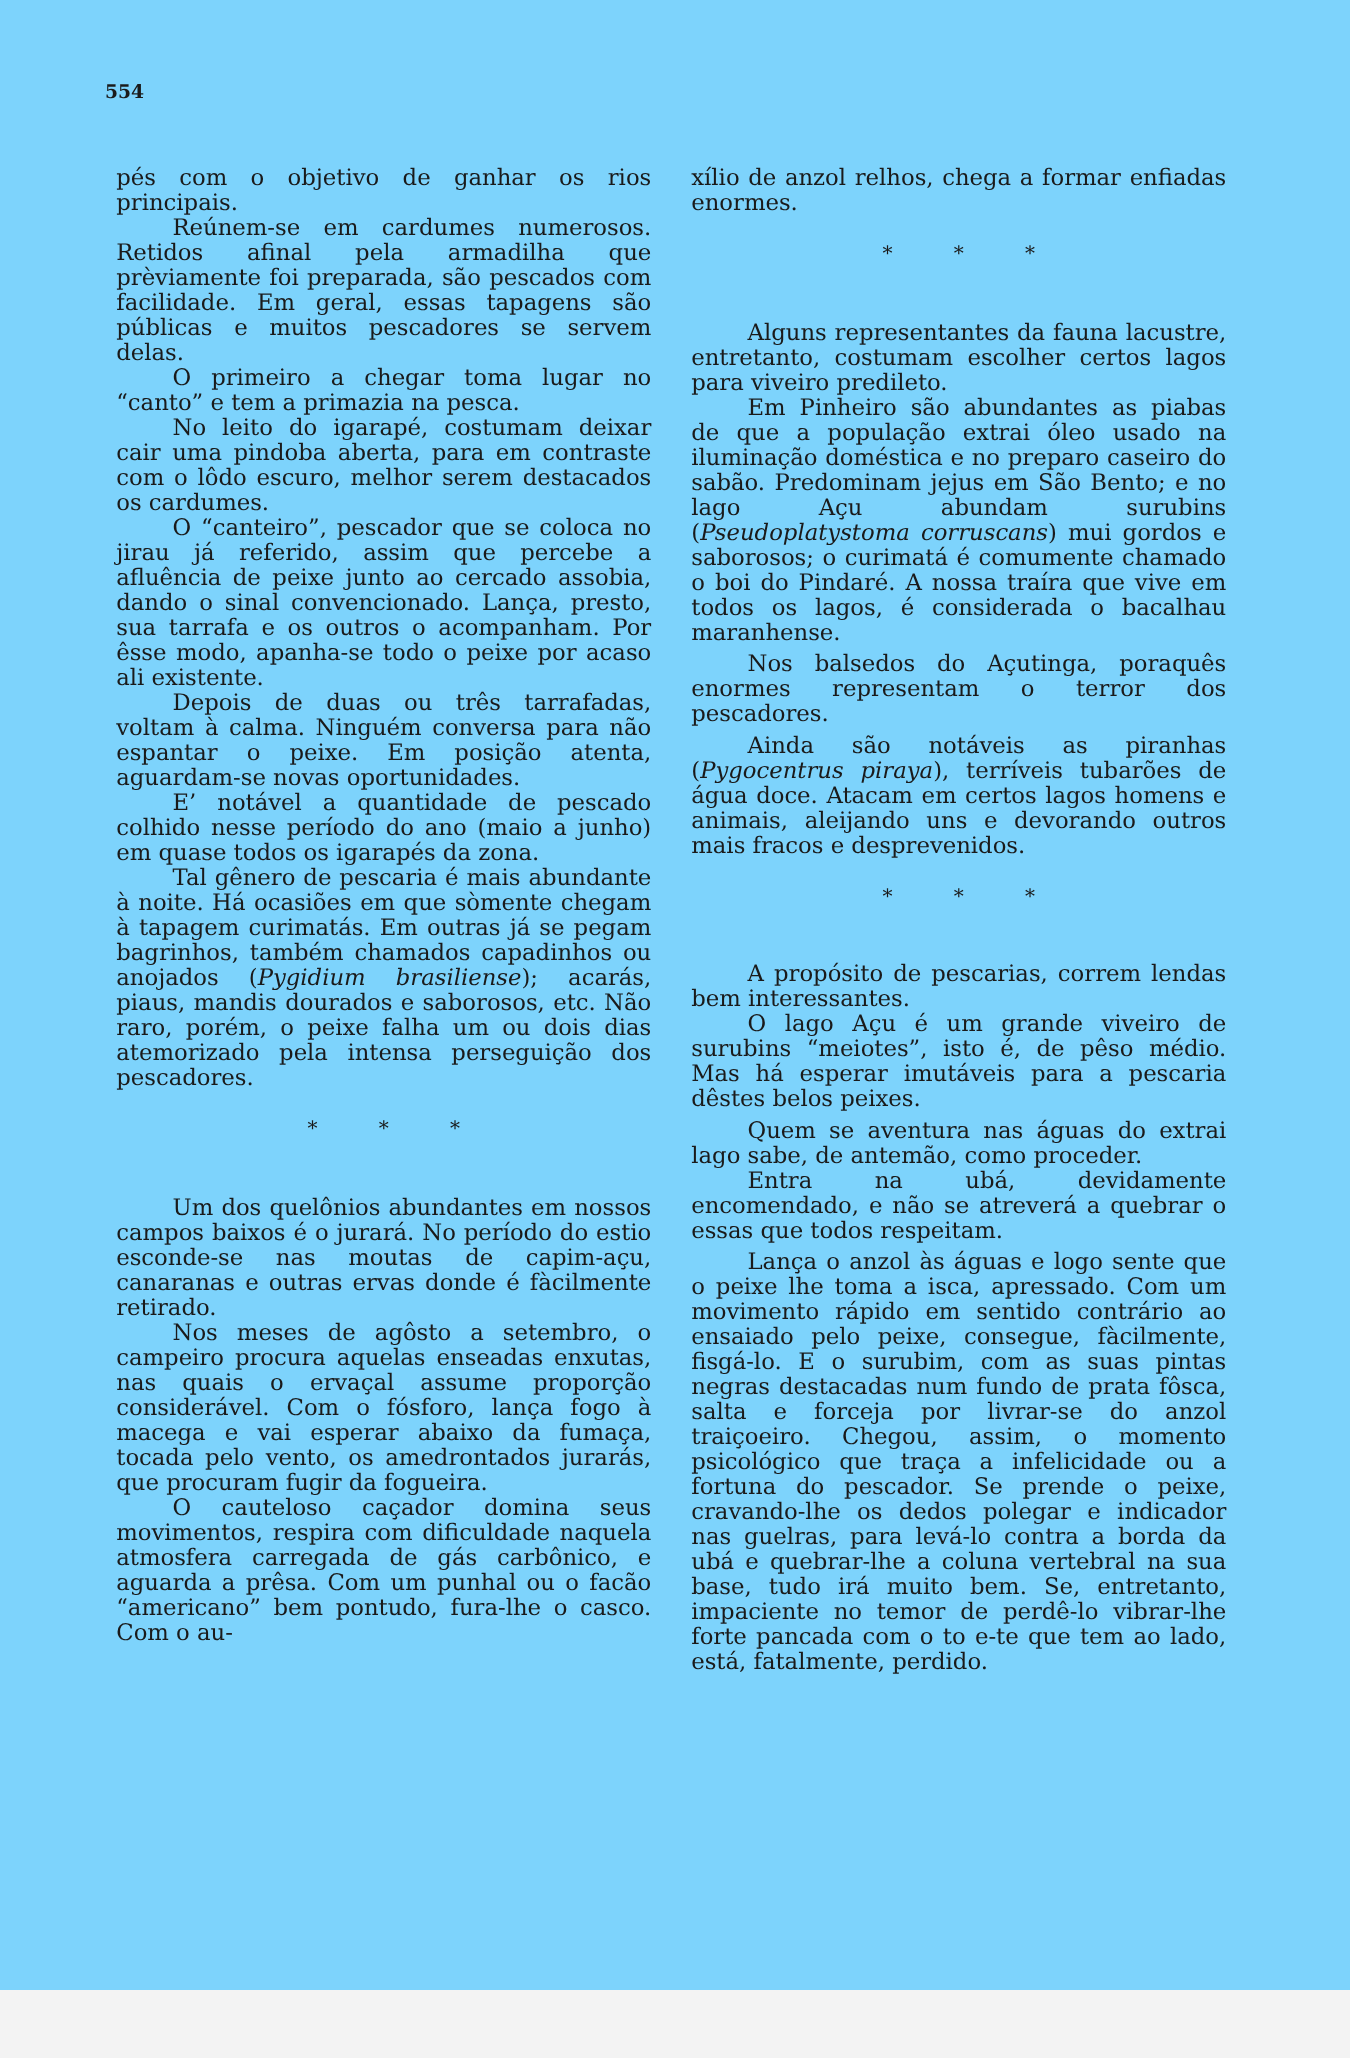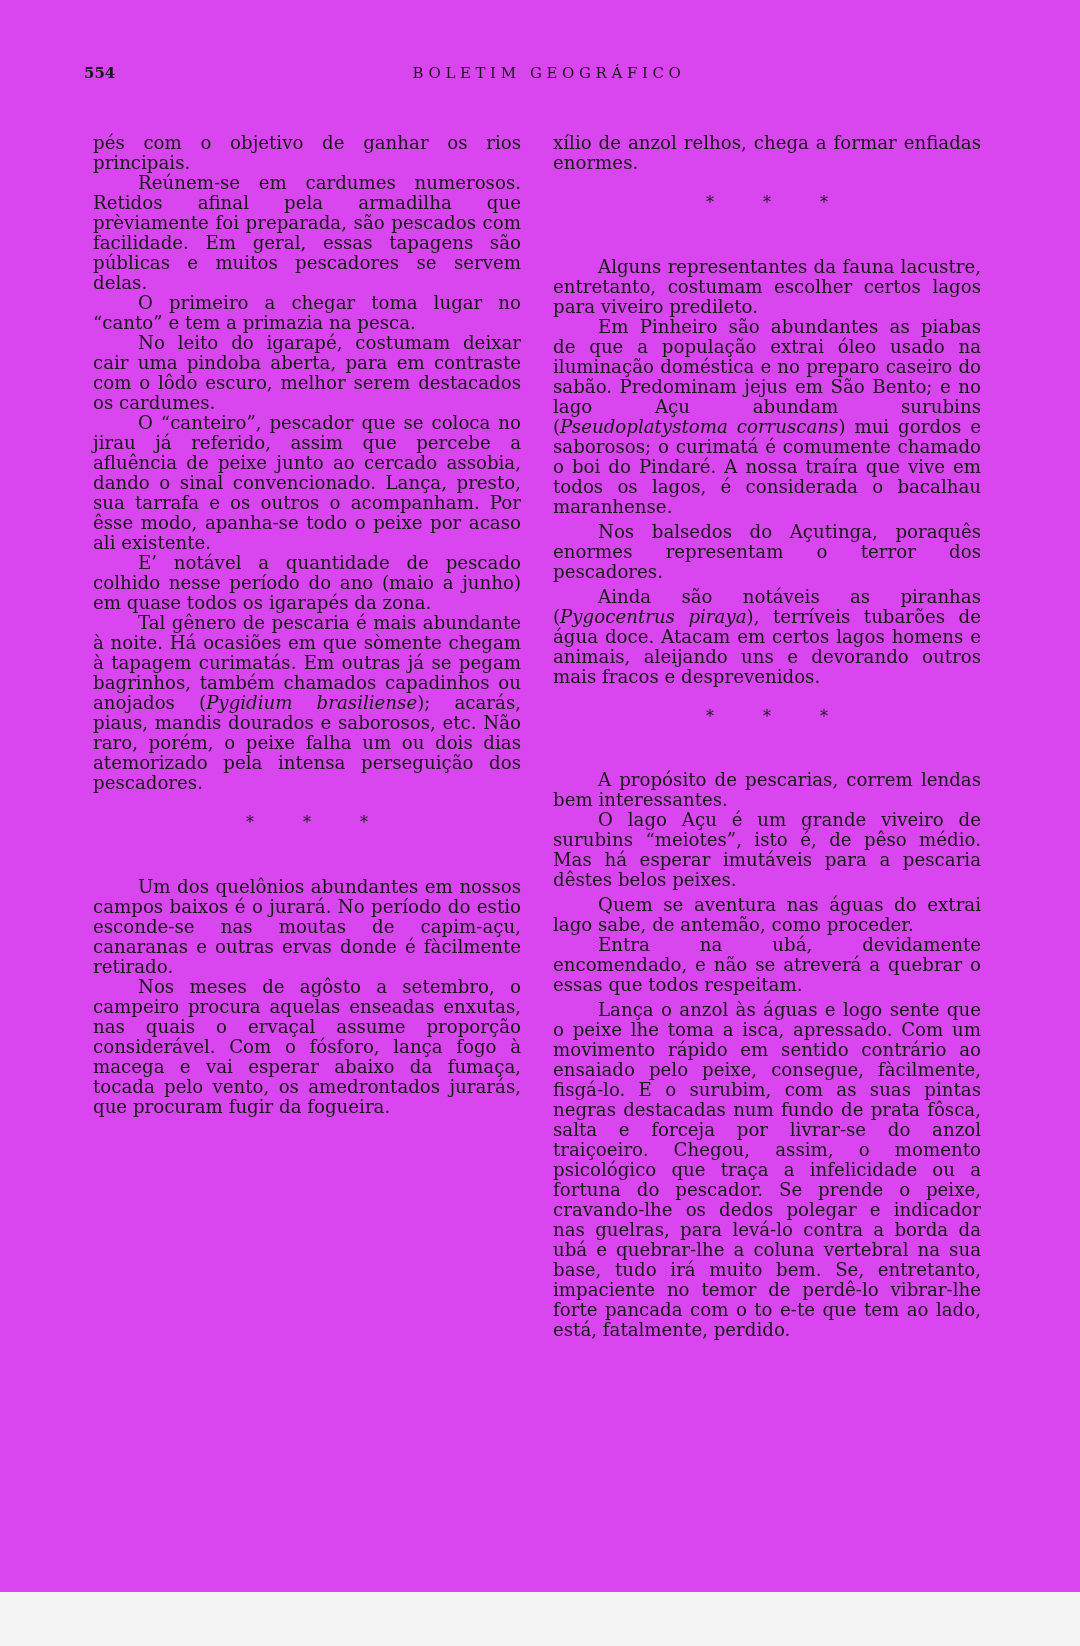--- a/index.html
+++ b/index.html
@@ -1,54 +1,55 @@
 <!DOCTYPE html>
 <html><head>
 <meta charset="utf-8">
 <style>
   html, body { margin: 0; padding: 0; }
   body {
     width: 1080px; height: 1646px; background: #ffffff; position: relative; overflow: hidden;
     font-family: "DejaVu Serif", "Liberation Serif", serif; color: #1a1a1a;
   }
-  .page { position: absolute; left: 0; top: 0; width: 1080px; height: 1592px; background: #d946ef; }
+  .page { position: absolute; left: 0; top: 0; width: 1080px; height: 1592px; background: #7dd3fc; }
   .bottom-strip { position: absolute; left: 0; top: 1592px; width: 1080px; height: 54px; background: #f3f3f3; }
   .running-header { position: absolute; top: 64px; left: 84px; width: 900px; height: 24px; }
   .page-number { position: absolute; left: 0; top: 0; font-size: 15px; font-weight: bold; letter-spacing: 0px; }
   .journal-title { position: absolute; left: 0; width: 900px; top: 0; text-align: center; font-size: 15px; letter-spacing: 4.6px; padding-left: 30px; box-sizing: border-box; }
   .column { position: absolute; top: 133px; width: 428px; font-size: 18.2px; line-height: 20px; text-align: justify; hyphens: manual; }
   .col-left { left: 93px; }
   .col-right { left: 553px; }
   .column p { margin: 0; text-indent: 45px; }
   .column p.cont { text-indent: 0; }
   .column p.gap { margin-top: 5px; }
   .separator { text-align: center; letter-spacing: 22px; padding-left: 22px; font-size: 16px; height: 21.7px; margin: 20px 0 42px 0; }
   .column i { font-style: italic; }
 </style>
 </head>
 <body>
 
 <div class="page">
 
   <div class="running-header">
     <span class="page-number">554</span>
-    <div class="journal-title">BOLETIM GEOGRÁFICO</div>
   </div>
 
   <div class="column col-left">
     <p class="cont">pés com o objetivo de ganhar os rios principais.</p>
     <p>Reúnem-se em cardumes numerosos. Retidos afinal pela armadilha que prèviamente foi preparada, são pescados com facilidade. Em geral, essas tapagens são públicas e muitos pescadores se servem delas.</p>
     <p>O primeiro a chegar toma lugar no “canto” e tem a primazia na pesca.</p>
     <p>No leito do igarapé, costumam deixar cair uma pindoba aberta, para em contraste com o lôdo escuro, melhor serem destacados os cardumes.</p>
     <p>O “canteiro”, pescador que se coloca no jirau já referido, assim que percebe a afluência de peixe junto ao cercado assobia, dando o sinal convencionado. Lança, presto, sua tarrafa e os outros o acompanham. Por êsse modo, apanha-se todo o peixe por acaso ali existente.</p>
+    <p>Depois de duas ou três tarrafadas, voltam à calma. Ninguém conversa para não espantar o peixe. Em posição atenta, aguardam-se novas oportunidades.</p>
     <p>E’ notável a quantidade de pescado colhido nesse período do ano (maio a junho) em quase todos os igarapés da zona.</p>
     <p><span>Tal gênero de pescaria é mais abundante à noite. Há ocasiões em que sòmente chegam à tapagem curimatás. Em outras já se pegam bagrinhos, também chamados capadinhos ou anojados (</span><i>Pygidium brasiliense</i><span>); acarás, piaus, mandis dourados e saborosos, etc. Não raro, porém, o peixe falha um ou dois dias atemorizado pela intensa perseguição dos pescadores.</span></p>
     <div class="separator">* * *</div>
     <p>Um dos quelônios abundantes em nossos campos baixos é o jurará. No período do estio esconde-se nas moutas de capim-açu, canaranas e outras ervas donde é fàcilmente retirado.</p>
     <p>Nos meses de agôsto a setembro, o campeiro procura aquelas enseadas enxutas, nas quais o ervaçal assume proporção considerável. Com o fósforo, lança fogo à macega e vai esperar abaixo da fumaça, tocada pelo vento, os amedrontados jurarás, que procuram fugir da fogueira.</p>
+    <p>O cauteloso caçador domina seus movimentos, respira com dificuldade naquela atmosfera carregada de gás carbônico, e aguarda a prêsa. Com um punhal ou o facão “americano” bem pontudo, fura-lhe o casco. Com o au-</p>
   </div>
 
   <div class="column col-right">
     <p class="cont">xílio de anzol relhos, chega a formar enfiadas enormes.</p>
     <div class="separator">* * *</div>
     <p>Alguns representantes da fauna lacustre, entretanto, costumam escolher certos lagos para viveiro predileto.</p>
     <p><span>Em Pinheiro são abundantes as piabas de que a população extrai óleo usado na iluminação doméstica e no preparo caseiro do sabão. Predominam jejus em São Bento; e no lago Açu abundam surubins (</span><i>Pseudoplatystoma corruscans</i><span>) mui gordos e saborosos; o curimatá é comumente chamado o boi do Pindaré. A nossa traíra que vive em todos os lagos, é considerada o bacalhau maranhense.</span></p>
     <p class="gap">Nos balsedos do Açutinga, poraquês enormes representam o terror dos pescadores.</p>
     <p class="gap"><span>Ainda são notáveis as piranhas (</span><i>Pygocentrus piraya</i><span>), terríveis tubarões de água doce. Atacam em certos lagos homens e animais, aleijando uns e devorando outros mais fracos e desprevenidos.</span></p>
     <div class="separator">* * *</div>

